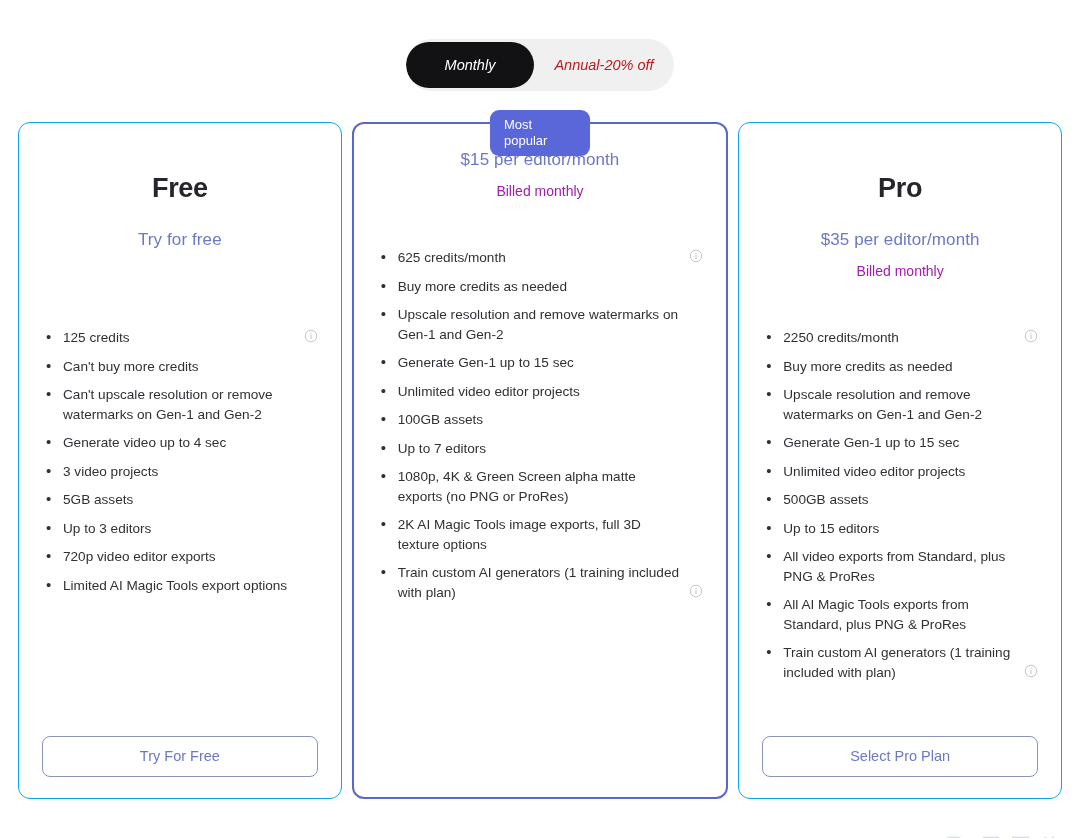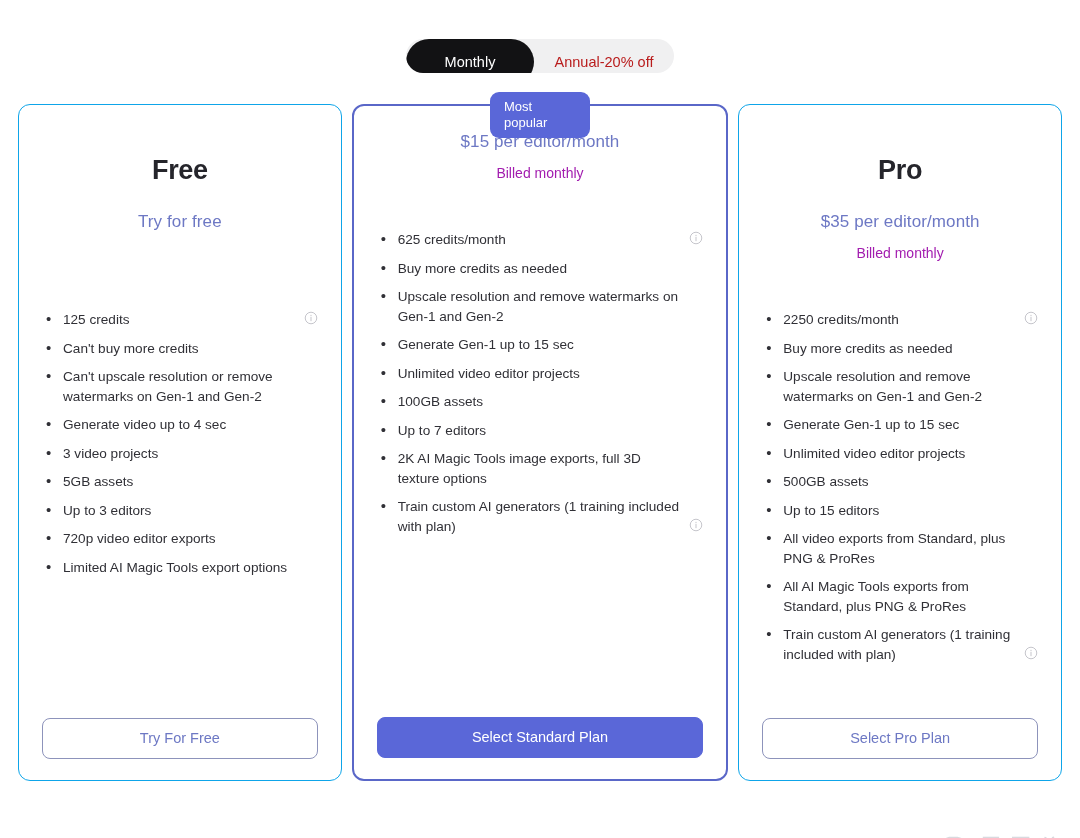--- a/index.html
+++ b/index.html
@@ -35,25 +35,27 @@
   }
 
   
   .toggle-wrap {
     display: flex;
     justify-content: center;
     margin-top: 39px;
   }
   .toggle {
     display: flex;
+    align-items: center;
     background: #f0f0f1;
     border-radius: 999px;
     padding: 0;
-    height: 34px;
+    height: 52px;
     overflow: hidden;
+    font-style: italic;
   }
   .toggle-opt {
     height: 46px;
     display: flex;
     align-items: center;
     justify-content: center;
     font-size: 14.5px;
     border-radius: 999px;
     cursor: pointer;
     user-select: none;
@@ -317,36 +319,36 @@
           <li class="feature">
             <span class="feature-text">Unlimited video editor projects</span>
           </li>
           <li class="feature">
             <span class="feature-text">100GB assets</span>
           </li>
           <li class="feature">
             <span class="feature-text">Up to 7 editors</span>
           </li>
           <li class="feature">
+            <span class="feature-text">1080p, 4K &amp; Green Screen alpha matte exports (no PNG or ProRes)</span>
+          </li>
+          <li class="feature">
             <span class="feature-text">2K AI Magic Tools image exports, full 3D texture options</span>
           </li>
           <li class="feature">
             <span class="feature-text">Train custom AI generators (1 training included with plan)</span>
             <span class="info-icon second-line">
               <svg viewBox="0 0 16 16" width="14" height="14">
                 <circle cx="8" cy="8" r="6.6" fill="none" stroke="#c3c3c9" stroke-width="1.1"></circle>
                 <rect x="7.45" y="4.4" width="1.1" height="1.3" fill="#c3c3c9"></rect>
                 <rect x="7.45" y="6.6" width="1.1" height="5" fill="#c3c3c9"></rect>
               </svg>
             </span>
           </li>
         </ul>
-        <div class="cta-wrap">
-          <div class="cta filled">Select Standard Plan</div>
-        </div>
       </div>
       <div class="card">
         <div class="plan-name">Pro</div>
         <div class="plan-price">$35 per editor/month</div>
         <div class="plan-billing">Billed monthly</div>
         <ul class="features">
           <li class="feature">
             <span class="feature-text">2250 credits/month</span>
             <span class="info-icon">
               <svg viewBox="0 0 16 16" width="14" height="14">

